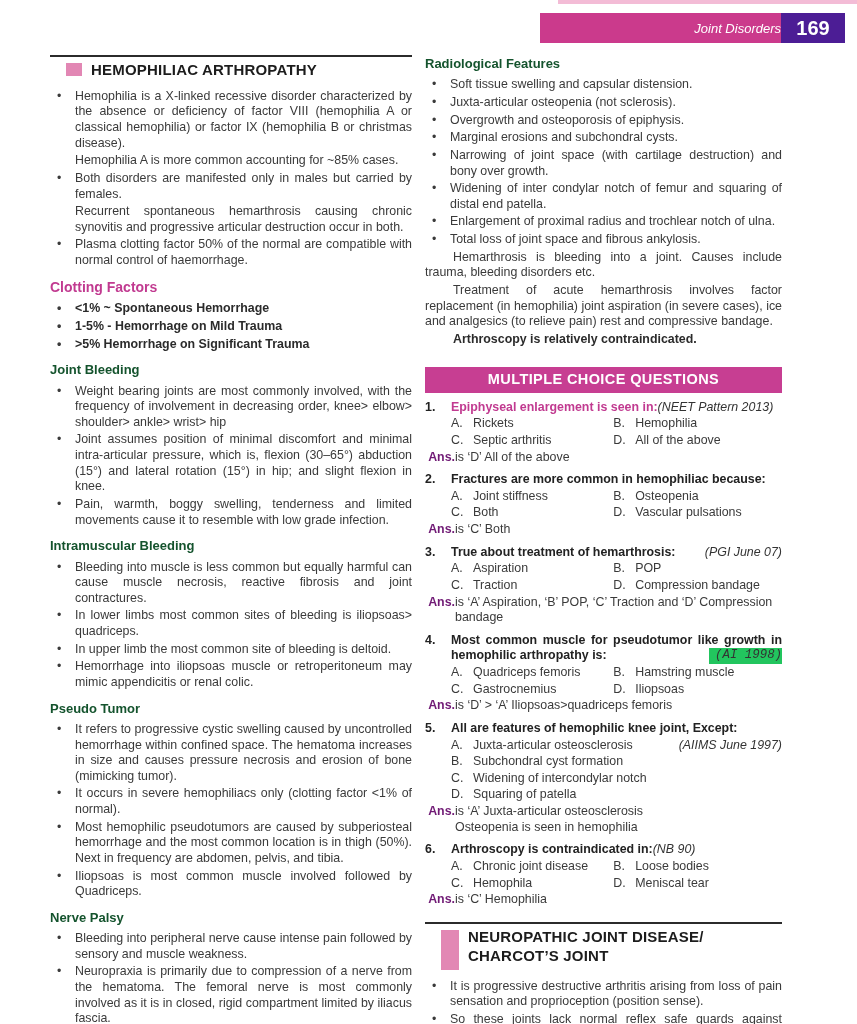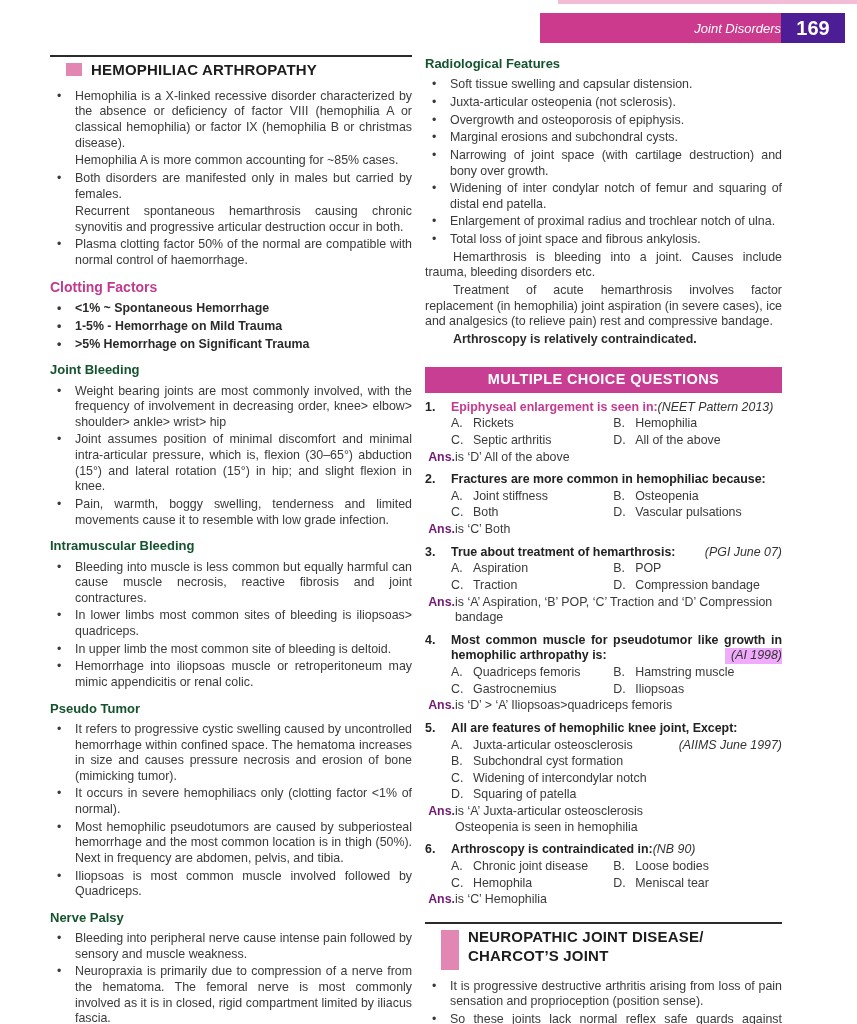--- a/index.html
+++ b/index.html
@@ -38,21 +38,21 @@
   p.bold-note{margin:2px 0 0 28px;font-weight:bold;color:#2b2b2b;}
   
   .mcq-banner{margin-top:20px;background:#c73e92;color:#ffffff;text-align:center;font-weight:bold;
     font-size:14.5px;padding:3px 0 4px 0;letter-spacing:.4px;}
   .q{margin-top:7px;}
   .qhead{display:flex;font-weight:bold;color:#222;}
   .qnum{width:26px;flex:none;}
   .qtext{flex:1;text-align:justify;}
   .qtext.flexrow{display:flex;justify-content:space-between;text-align:left;}
   .qtext.relref{position:relative;padding-right:0;}
-  .qtext.relref .ref{position:absolute;right:0;bottom:0;background:#f0abfc;padding-left:6px;}
+  .qtext.relref .ref{position:absolute;right:0;bottom:0;background:#22c55e;padding-left:6px;font-family:Liberation Mono, monospace;}
   .qt.pink{color:#c13a90;}
   .ref{font-weight:normal;font-style:italic;color:#333;white-space:nowrap;}
   .opts{margin-left:26px;}
   .orow{display:flex;margin-top:1px;}
   .ocell{display:flex;width:49%;}
   .ocell.wide{width:100%;}
   .orow.withref{justify-content:space-between;}
   .olet{width:22px;flex:none;}
   .ans{display:flex;margin-top:1px;}
   .anslabel{font-weight:bold;color:#701a75;width:30px;flex:none;text-align:right;}

